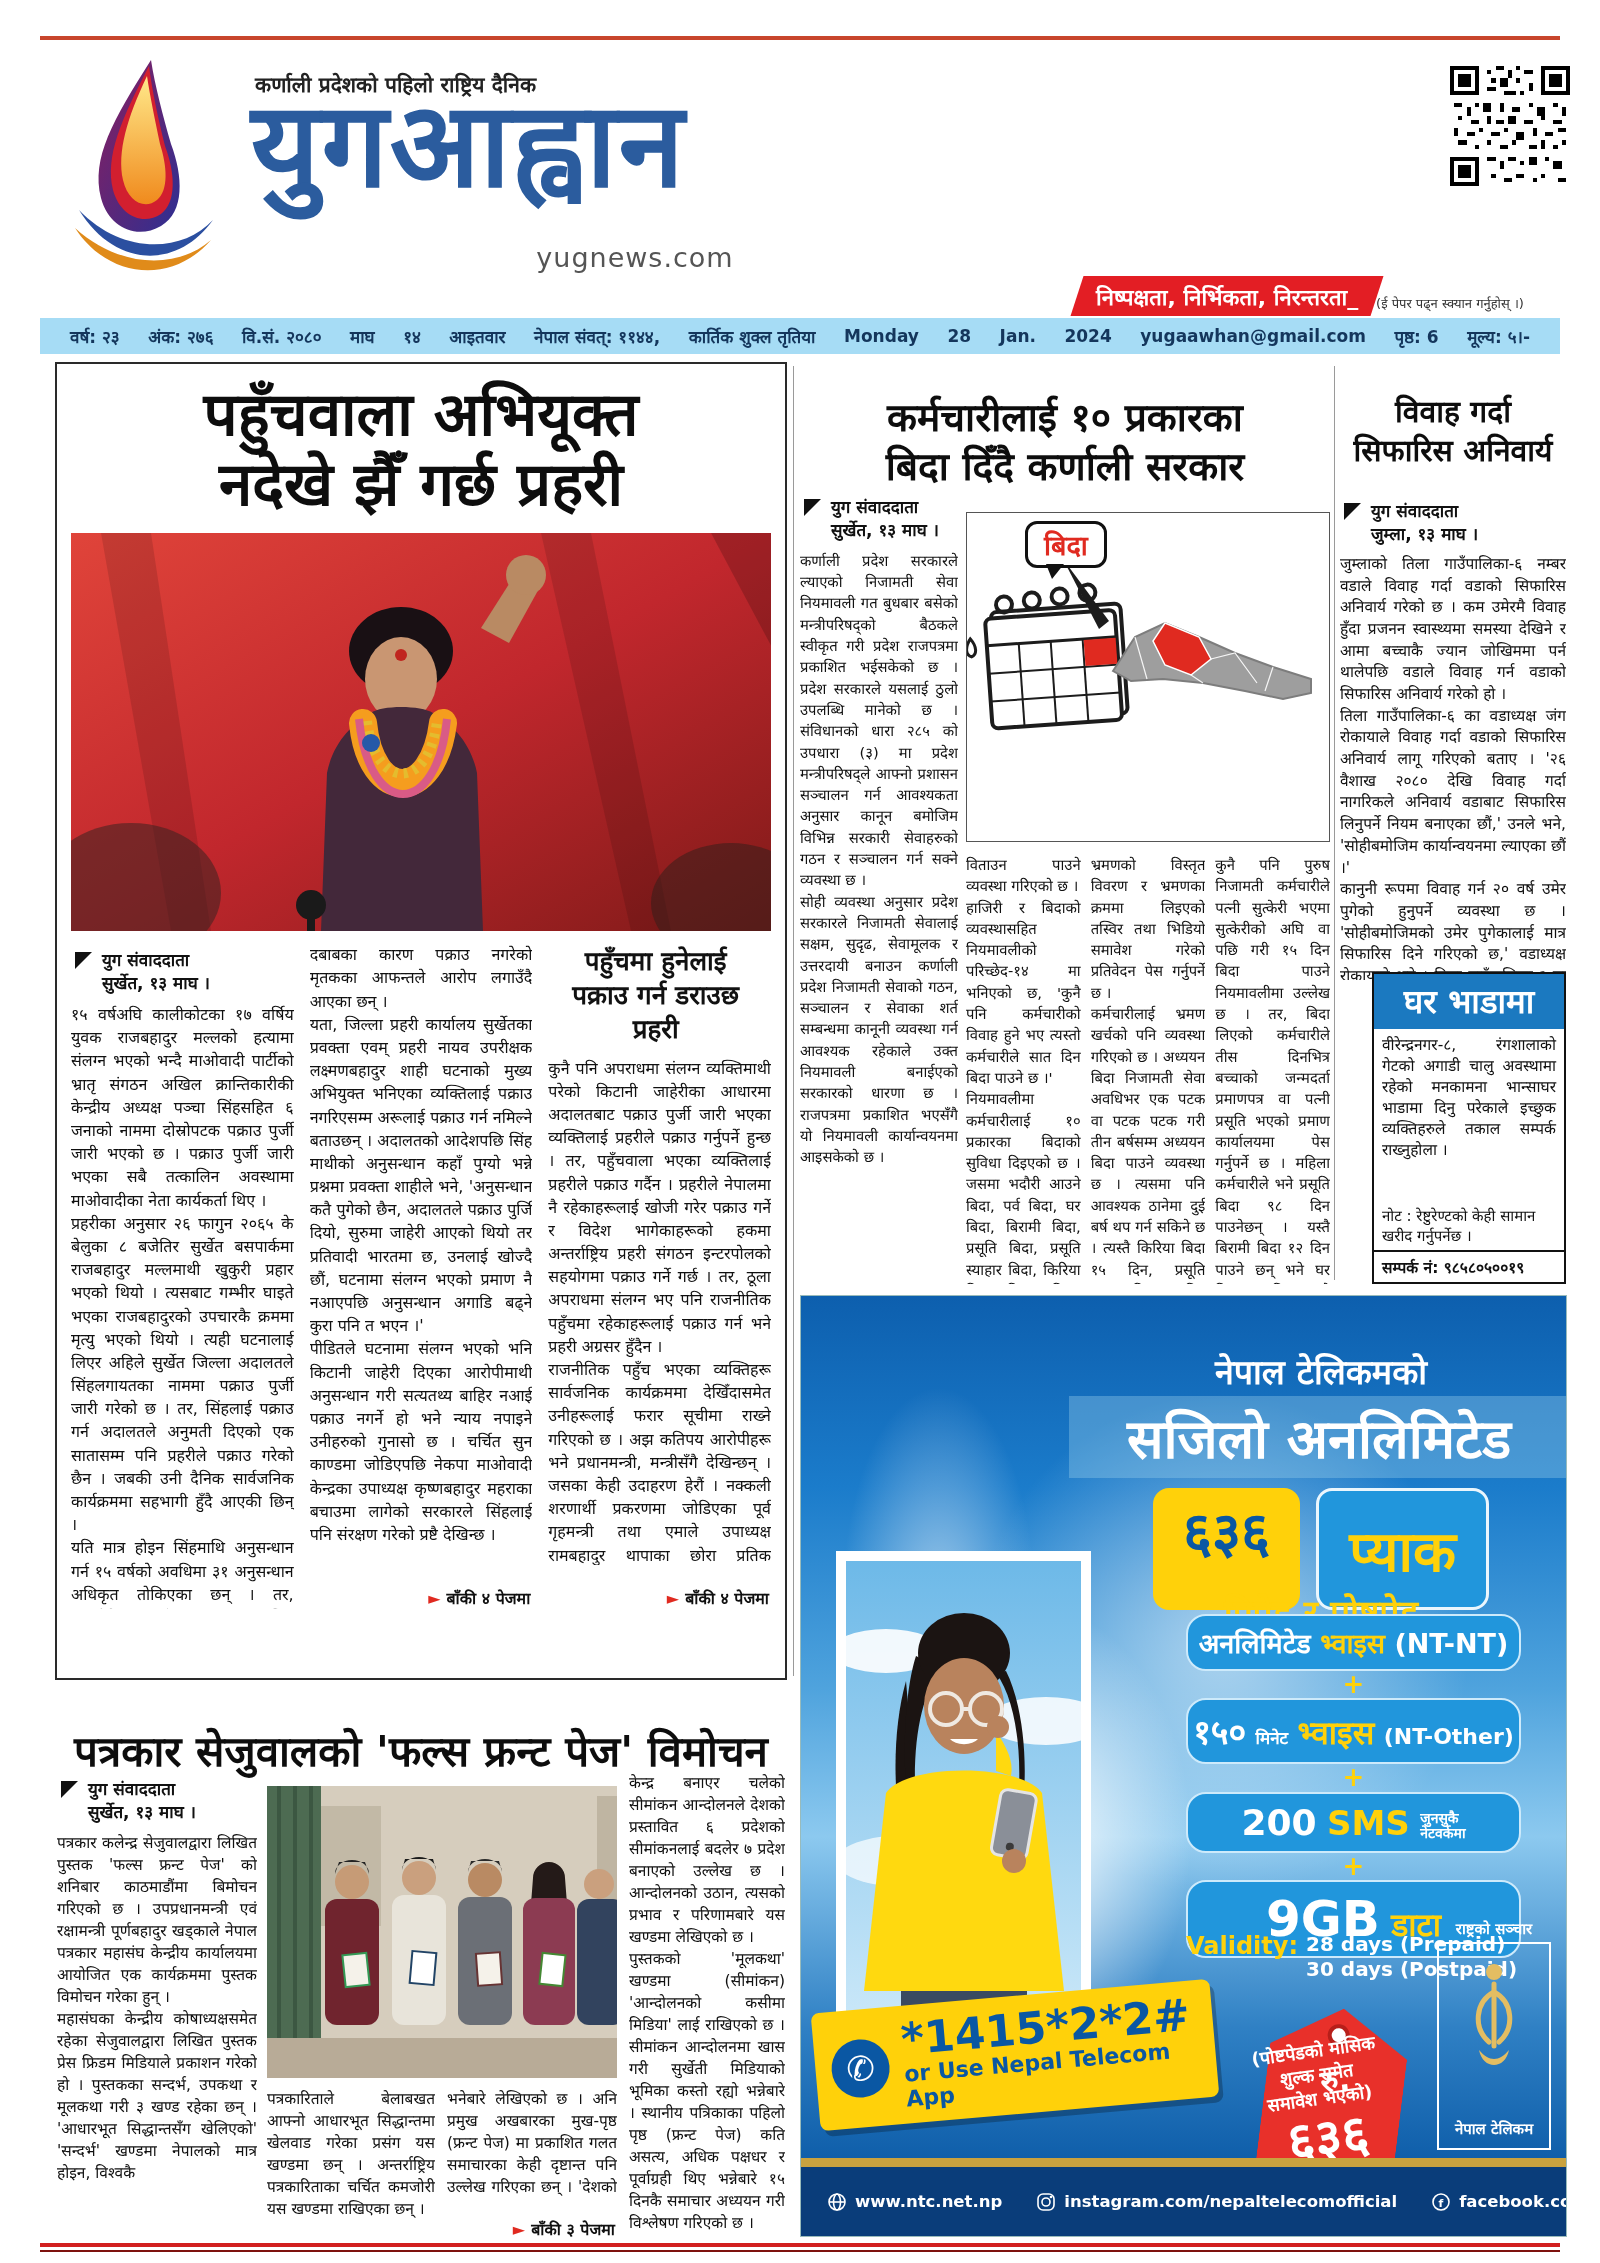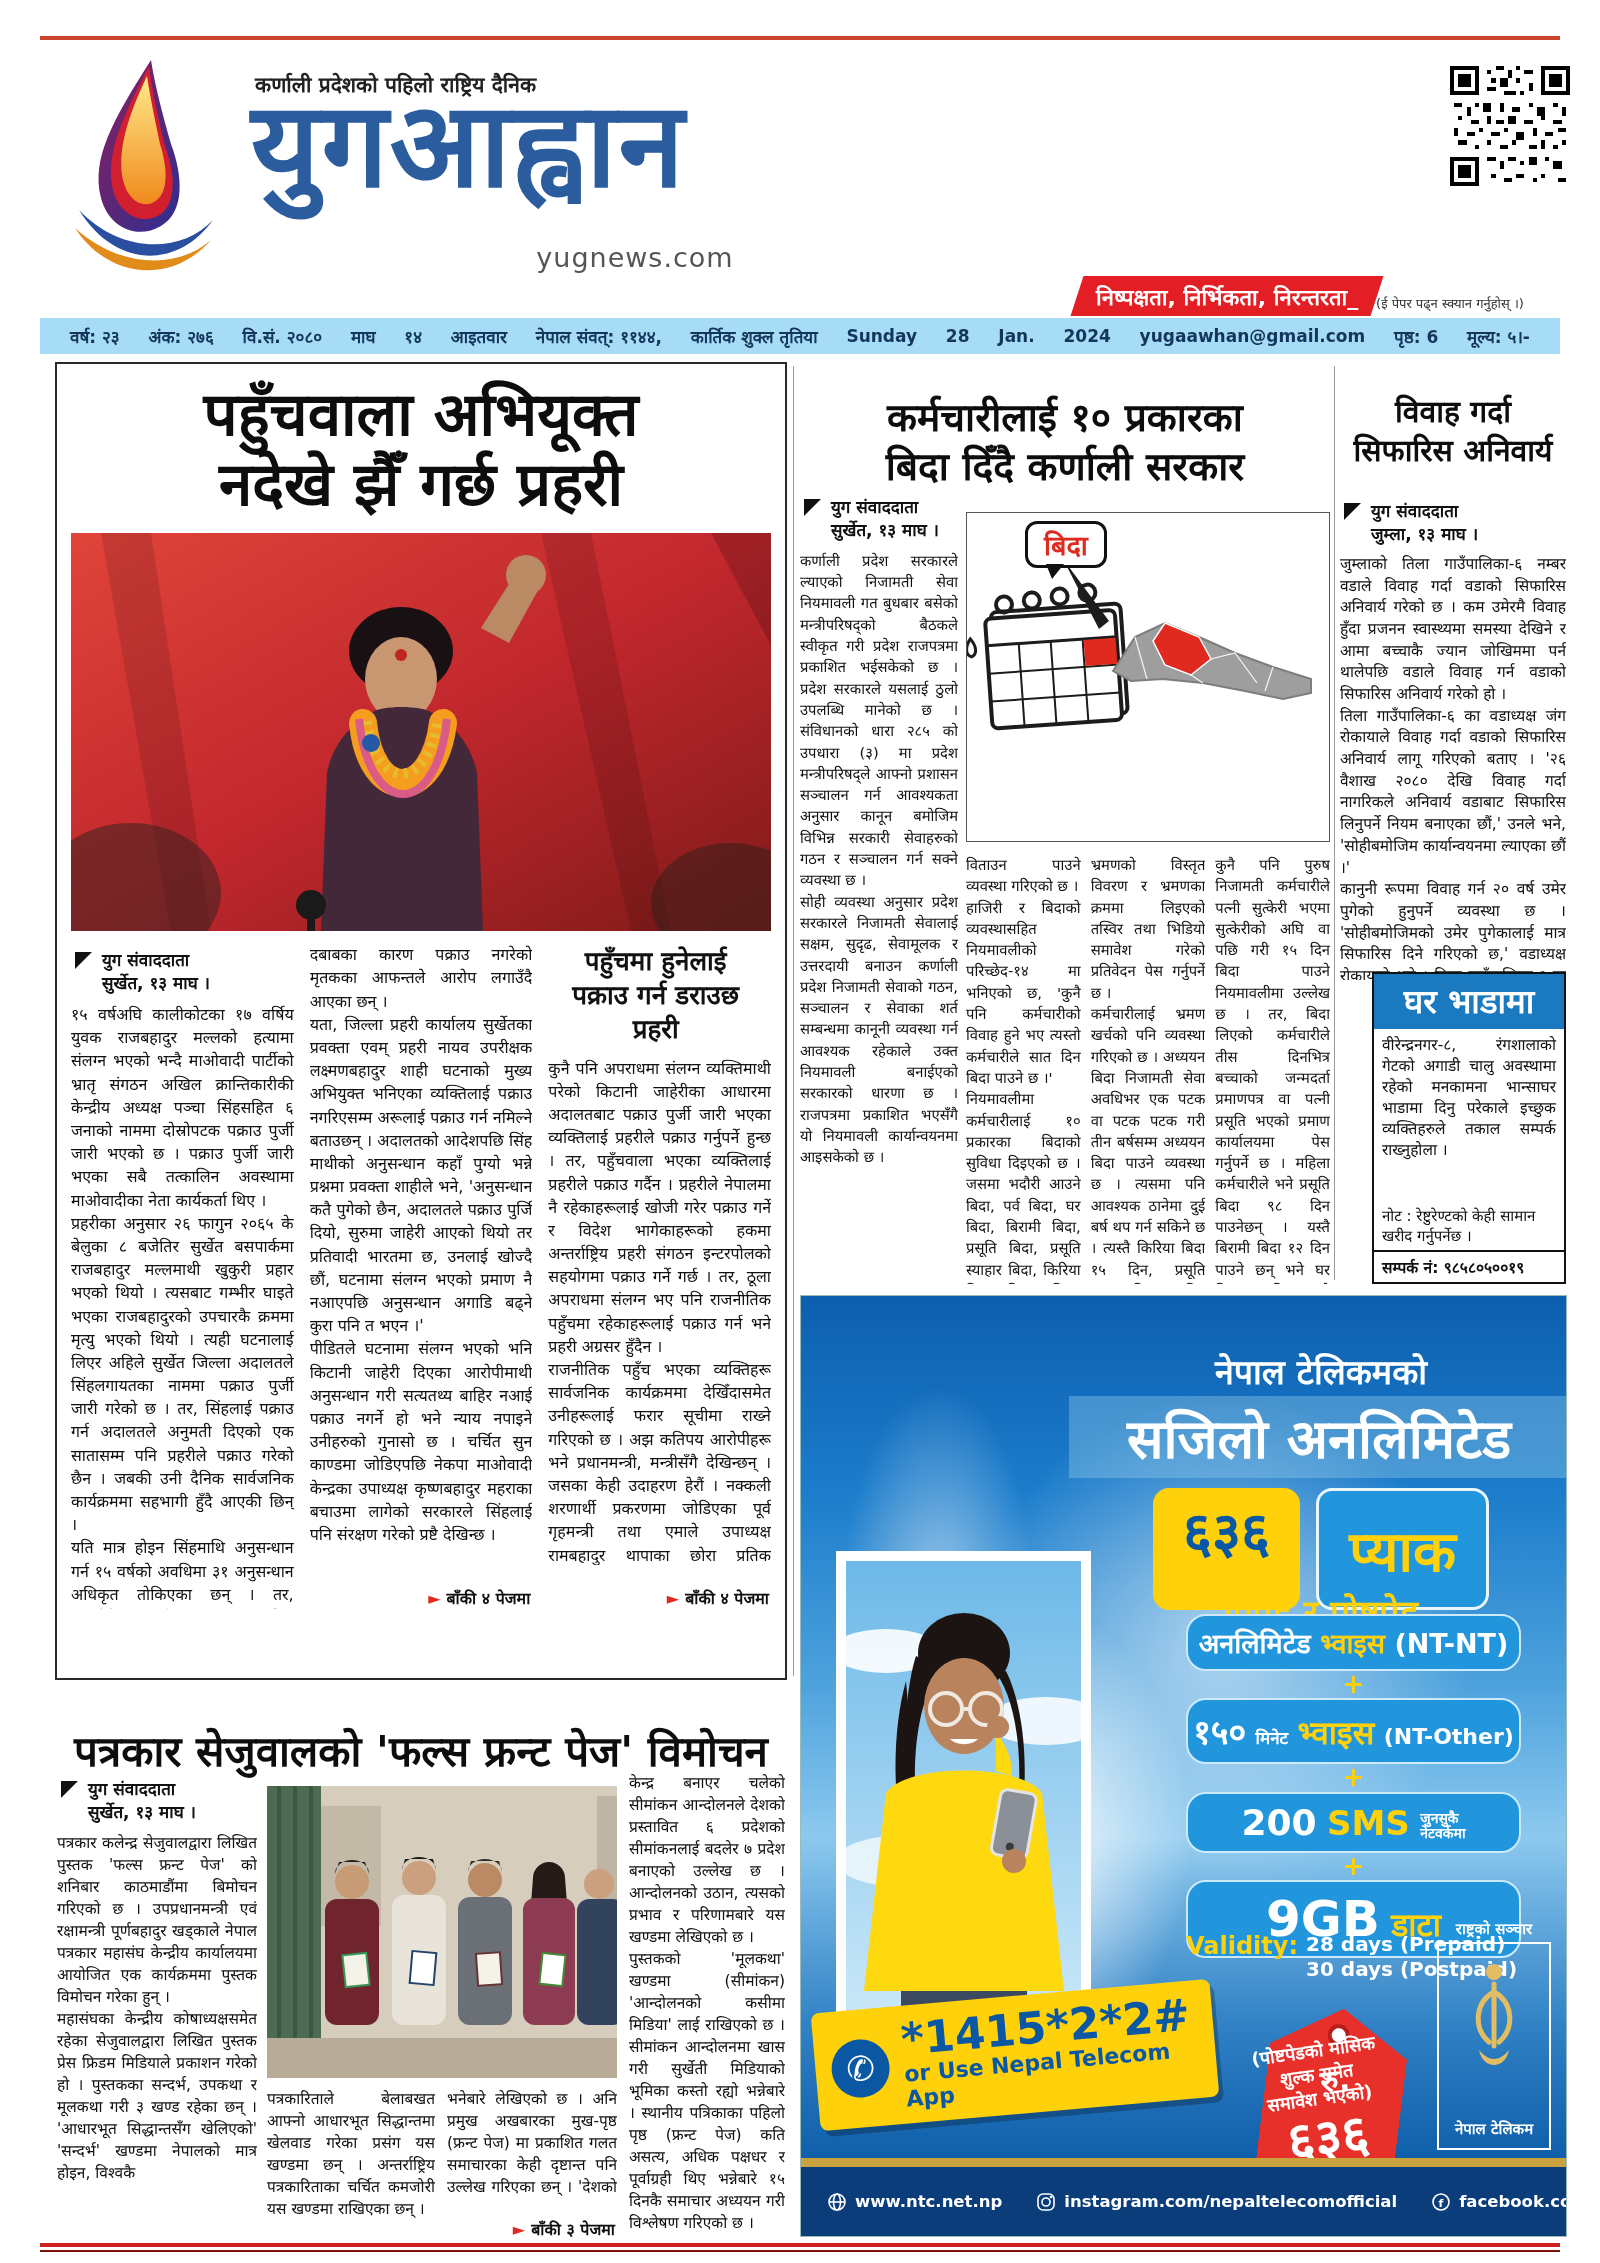--- a/index.html
+++ b/index.html
@@ -255,21 +255,21 @@
 
   <div class="dateline">
     <span>वर्ष: २३</span>
     <span>अंक: २७६</span>
     <span>वि.सं. २०८०</span>
     <span>माघ</span>
     <span>१४</span>
     <span>आइतवार</span>
     <span>नेपाल संवत्: ११४४,</span>
     <span>कार्तिक शुक्ल तृतिया</span>
-    <span>Sunday</span>
+    <span>Monday</span>
     <span>28</span>
     <span>Jan.</span>
     <span>2024</span>
     <span>yugaawhan@gmail.com</span>
     <span>पृष्ठ: 6</span>
     <span>मूल्य: ५।-</span>
   </div>
 
   <section class="lead">
     <h1 class="headline">पहुँचवाला अभियूक्त

